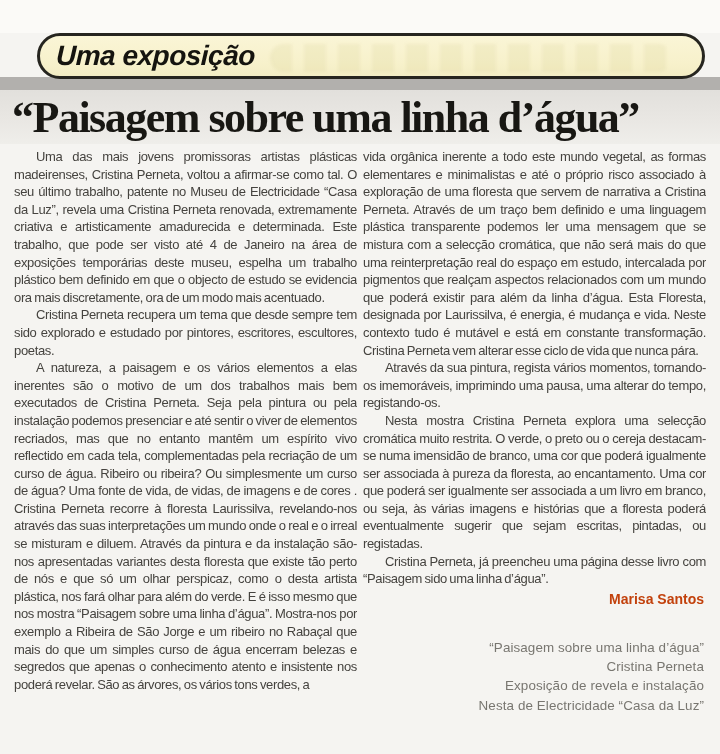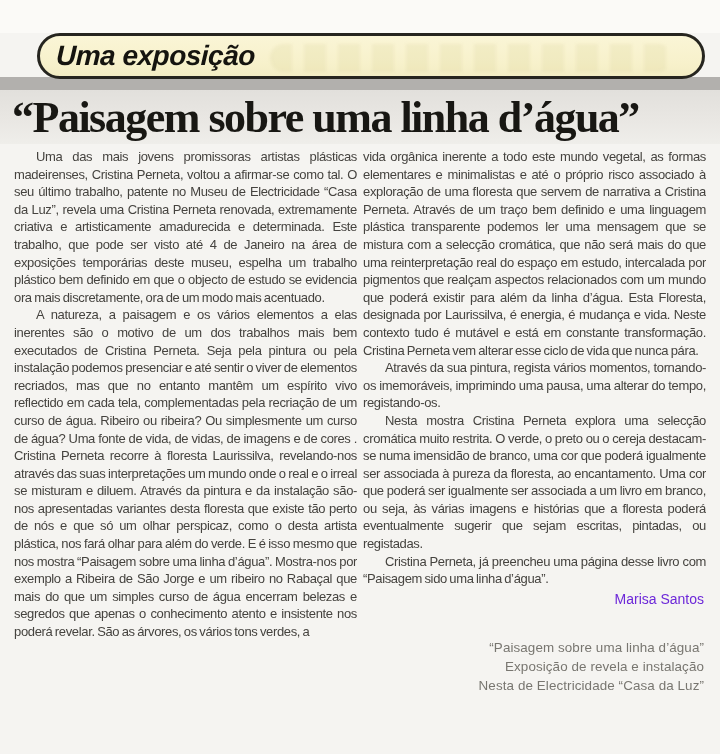--- a/index.html
+++ b/index.html
@@ -89,22 +89,23 @@
     hyphens: auto;
     -webkit-hyphens: auto;
   }
   .col p.continuation { text-indent: 0; }
 
   .byline {
     margin-top: 3px;
     text-align: right;
     font-size: 14px;
     letter-spacing: 0;
-    color: #6d28d9;
+    color: #c2410c;
     padding-right: 2px;
+    font-weight: bold;
   }
 
   
   .credits {
     position: absolute;
     top: 638px;
     right: 16px;
     text-align: right;
     font-size: 13.4px;
     line-height: 19.2px;
@@ -141,32 +142,34 @@
   </div>
 
   <div class="headline-strip">
     <h1 class="headline">“Paisagem sobre uma linha d’água”</h1>
   </div>
 
   <div class="columns">
 
     <div class="col">
       <p>Uma das mais jovens promissoras artistas plásticas madeirenses, Cristina Perneta, voltou a afirmar-se como tal. O seu último trabalho, patente no Museu de Electricidade “Casa da Luz”, revela uma Cristina Perneta renovada, extremamente criativa e artisticamente amadurecida e determinada. Este trabalho, que pode ser visto até 4 de Janeiro na área de exposições temporárias deste museu, espelha um trabalho plástico bem definido em que o objecto de estudo se evidencia ora mais discretamente, ora de um modo mais acentuado.</p>
+      <p>Cristina Perneta recupera um tema que desde sempre tem sido explorado e estudado por pintores, escritores, escultores, poetas.</p>
       <p>A natureza, a paisagem e os vários elementos a elas inerentes são o motivo de um dos trabalhos mais bem executados de Cristina Perneta. Seja pela pintura ou pela instalação podemos presenciar e até sentir o viver de elementos recriados, mas que no entanto mantêm um espírito vivo reflectido em cada tela, complementadas pela recriação de um curso de água. Ribeiro ou ribeira? Ou simplesmente um curso de água? Uma fonte de vida, de vidas, de imagens e de cores . Cristina Perneta recorre à floresta Laurissilva, revelando-nos através das suas interpretações um mundo onde o real e o irreal se misturam e diluem. Através da pintura e da instalação são-nos apresentadas variantes desta floresta que existe tão perto de nós e que só um olhar perspicaz, como o desta artista plástica, nos fará olhar para além do verde. E é isso mesmo que nos mostra “Paisagem sobre uma linha d’água”. Mostra-nos por exemplo a Ribeira de São Jorge e um ribeiro no Rabaçal que mais do que um simples curso de água encerram belezas e segredos que apenas o conhecimento atento e insistente nos poderá revelar. São as árvores, os vários tons verdes, a</p>
     </div>
 
     <div class="col">
       <p class="continuation">vida orgânica inerente a todo este mundo vegetal, as formas elementares e minimalistas e até o próprio risco associado à exploração de uma floresta que servem de narrativa a Cristina Perneta. Através de um traço bem definido e uma linguagem plástica transparente podemos ler uma mensagem que se mistura com a selecção cromática, que não será mais do que uma reinterpretação real do espaço em estudo, intercalada por pigmentos que realçam aspectos relacionados com um mundo que poderá existir para além da linha d’água. Esta Floresta, designada por Laurissilva, é energia, é mudança e vida. Neste contexto tudo é mutável e está em constante transformação. Cristina Perneta vem alterar esse ciclo de vida que nunca pára.</p>
       <p>Através da sua pintura, regista vários momentos, tornando-os imemoráveis, imprimindo uma pausa, uma alterar do tempo, registando-os.</p>
       <p>Nesta mostra Cristina Perneta explora uma selecção cromática muito restrita. O verde, o preto ou o cereja destacam-se numa imensidão de branco, uma cor que poderá igualmente ser associada à pureza da floresta, ao encantamento. Uma cor que poderá ser igualmente ser associada a um livro em branco, ou seja, às várias imagens e histórias que a floresta poderá eventualmente sugerir que sejam escritas, pintadas, ou registadas.</p>
       <p>Cristina Perneta, já preencheu uma página desse livro com “Paisagem sido uma linha d’água”.</p>
       <div class="byline">Marisa Santos</div>
     </div>
 
   </div>
 
   <div class="credits">
     <div class="credit-line">“Paisagem sobre uma linha d’água”</div>
+    <div class="credit-line">Cristina Perneta</div>
     <div class="credit-line">Exposição de revela e instalação</div>
     <div class="credit-line">Nesta de Electricidade “Casa da Luz”</div>
   </div>
 
 </div>
 
 </body></html>

